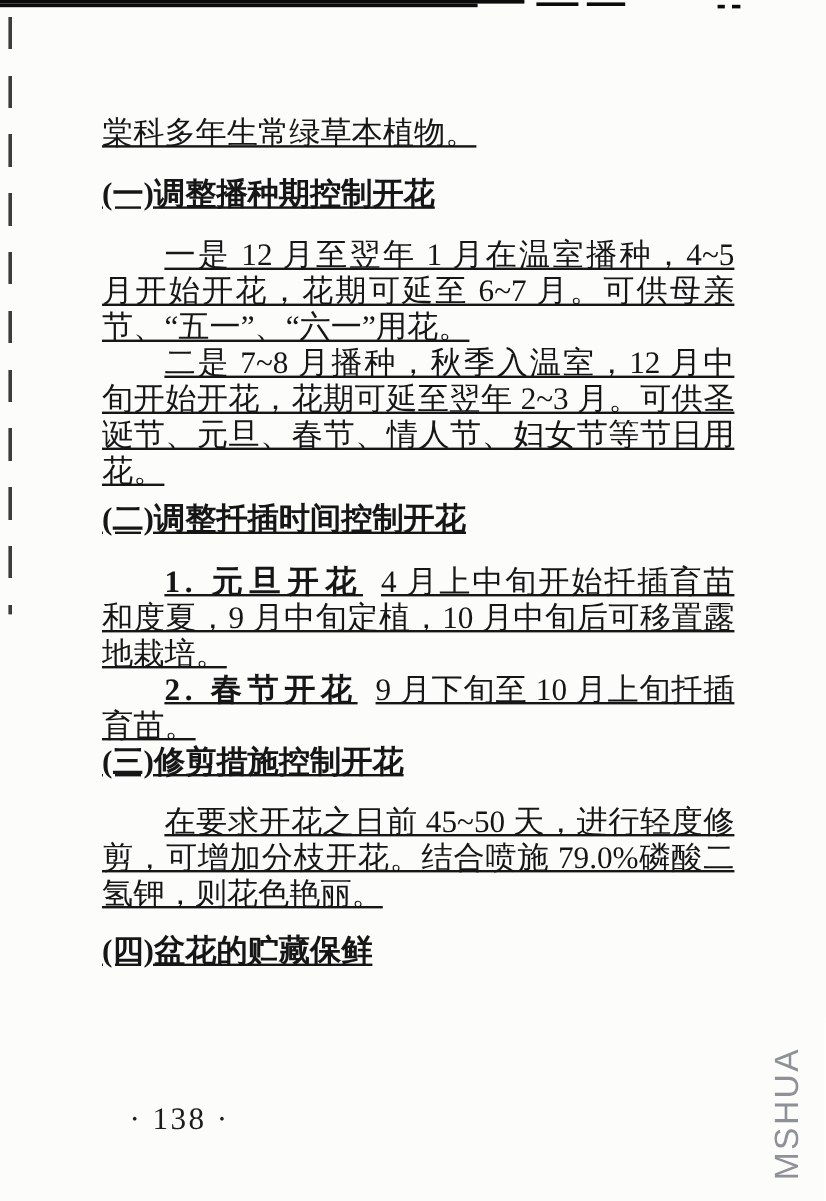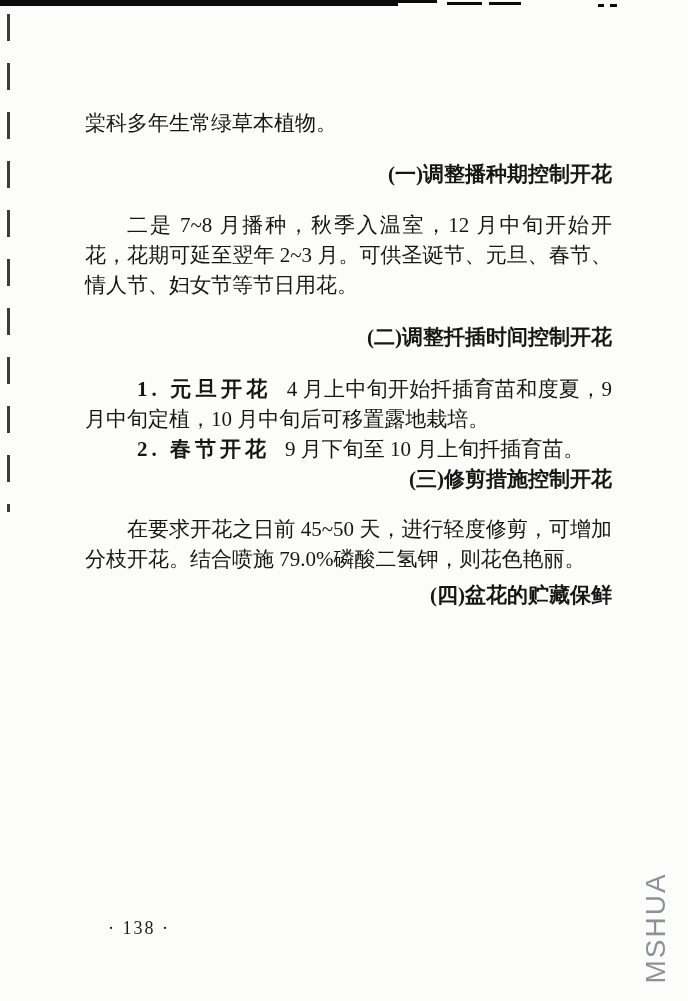--- a/index.html
+++ b/index.html
@@ -30,50 +30,50 @@
     background: repeating-linear-gradient(
       to bottom,
       #3c3c3c 0px, #3c3c3c 27px,
       transparent 27px, transparent 49px
     );
   }
 
   
   .text-col {
     position: absolute;
-    left: 85px; top: 108px;
+    left: 85px; top: 96px;
     width: 527px;
-    font-size: 21px;
+    font-size: 26px;
     line-height: 30px;
     text-align: justify;
+    text-decoration: underline;
   }
   .para   { margin: 0; text-indent: 2em; }
   .flush  { text-indent: 0; }
   .heading {
     margin: 0;
     font-weight: bold;
-    text-align: right;
+    text-align: left;
     text-indent: 0;
   }
   .h-gap1 { margin-top: 21px; margin-bottom: 21px; }
-  .h-gap2 { margin-top: 22px;  margin-bottom: 22px; }
+  .h-gap2 { margin-top: 10px;  margin-bottom: 22px; }
   .h-gap3 { margin-top: 0; margin-bottom: 20px; }
-  .h-gap4 { margin-top: 6px; margin-bottom: 10px; }
+  .h-gap4 { margin-top: 18px; margin-bottom: 10px; }
   .item-last { margin-top: 6px; }
   .lead {
     font-weight: bold;
     letter-spacing: 4px;
     padding-right: 15px;
-    margin-left: 10px;
   }
 
   .page-number {
     position: absolute;
     left: 108px; top: 918px;
-    font-size: 18px;
+    font-size: 26px;
     letter-spacing: 2px;
     color: #1c1c1c;
   }
 
   .watermark {
     position: absolute;
     left: 656px; top: 928px;
     transform: translate(-50%, -50%) rotate(-90deg);
     font-family: "Liberation Sans", "DejaVu Sans", sans-serif;
     font-size: 28px;
@@ -95,20 +95,21 @@
   <div class="artifact top-dot-2"></div>
 
   <div class="binding-marks"></div>
 
   <div class="text-col">
 
     <p class="para flush">棠科多年生常绿草本植物。</p>
 
     <p class="heading h-gap1">(一)调整播种期控制开花</p>
 
+    <p class="para">一是 12 月至翌年 1 月在温室播种，4~5 月开始开花，花期可延至 6~7 月。可供母亲节、“五一”、“六一”用花。</p>
 
     <p class="para">二是 7~8 月播种，秋季入温室，12 月中旬开始开花，花期可延至翌年 2~3 月。可供圣诞节、元旦、春节、情人节、妇女节等节日用花。</p>
 
     <p class="heading h-gap2">(二)调整扦插时间控制开花</p>
 
 
     <p class="para"><span class="lead">1. 元旦开花</span><span>4 月上中旬开始扦插育苗和度夏，9 月中旬定植，10 月中旬后可移置露地栽培。</span></p>
 
     <p class="para"><span class="lead">2. 春节开花</span><span>9 月下旬至 10 月上旬扦插育苗。</span></p>
 

